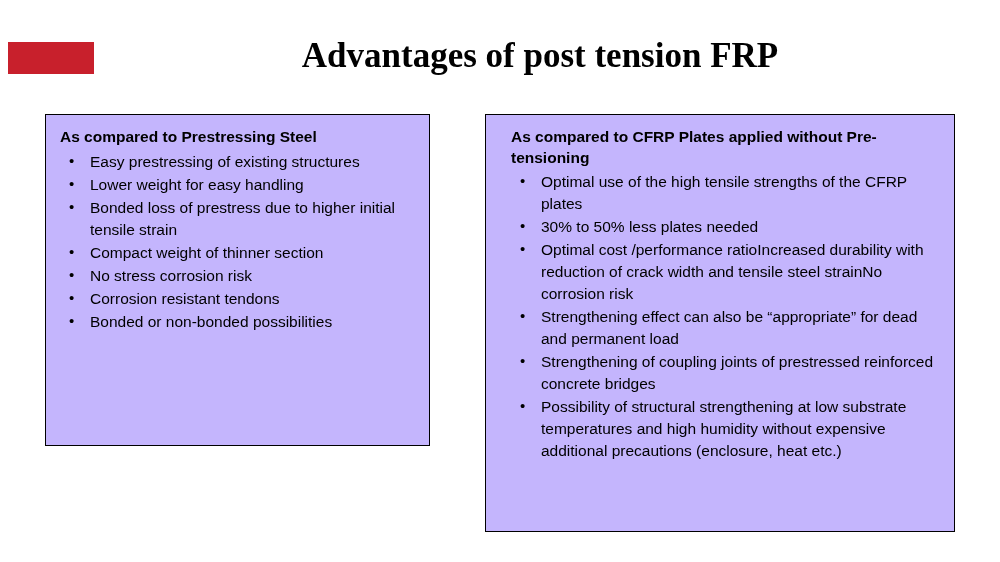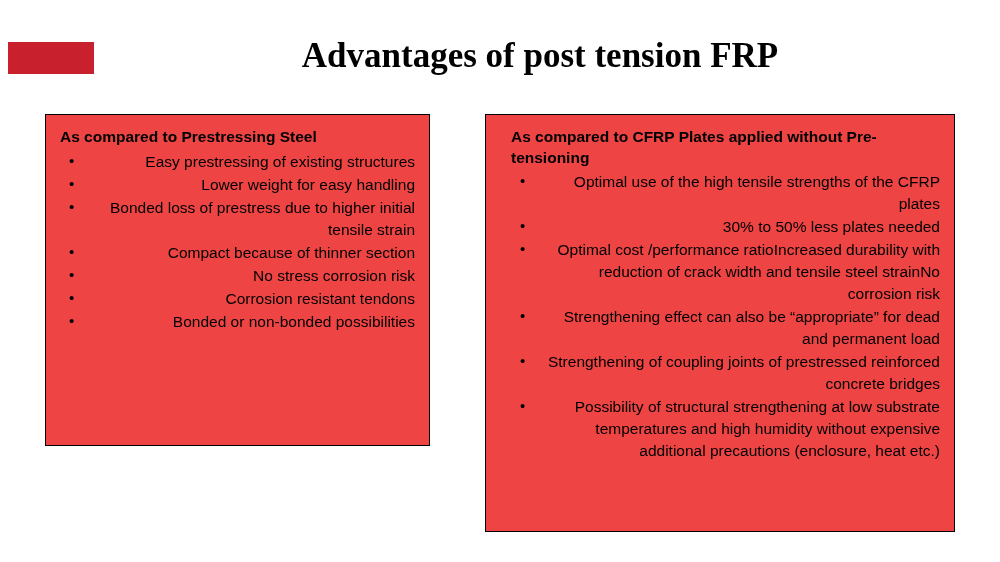--- a/index.html
+++ b/index.html
@@ -37,21 +37,21 @@
     font-size: 35px;
     color: #000000;
     text-align: center;
     letter-spacing: 0px;
     white-space: nowrap;
   }
   .box {
     position: absolute;
     border: 1px solid #000000;
     box-sizing: border-box;
-    background: #ef4444;
+    background: #c4b5fd;
     padding: 12px 14px 10px 14px;
   }
   .box-left {
     left: 45px;
     top: 114px;
     width: 385px;
     height: 332px;
   }
   .box-right {
     left: 485px;
@@ -72,21 +72,20 @@
     margin: 0;
     padding: 0;
   }
   ul.bullets li {
     position: relative;
     padding-left: 30px;
     font-size: 15.5px;
     color: #000000;
     line-height: 1.42;
     margin-bottom: 1px;
-    text-align: right;
   }
   ul.bullets li:before {
     content: "\2022";
     position: absolute;
     left: 9px;
     top: -1px;
     font-size: 15px;
     color: #000000;
   }
 </style>
@@ -98,21 +97,21 @@
   <div class="accent-bar"></div>
 
   <div class="slide-title">Advantages of post tension FRP</div>
 
   <div class="box box-left">
     <div class="box-heading">As compared to Prestressing Steel</div>
     <ul class="bullets">
       <li>Easy prestressing of existing structures</li>
       <li>Lower weight for easy handling</li>
       <li>Bonded loss of prestress due to higher initial tensile strain</li>
-      <li>Compact because of thinner section</li>
+      <li>Compact weight of thinner section</li>
       <li>No stress corrosion risk</li>
       <li>Corrosion resistant tendons</li>
       <li>Bonded or non-bonded possibilities</li>
     </ul>
   </div>
 
   <div class="box box-right">
     <div class="box-heading">As compared to CFRP Plates applied without Pre-tensioning</div>
     <ul class="bullets">
       <li>Optimal use of the high tensile strengths of the CFRP plates</li>

